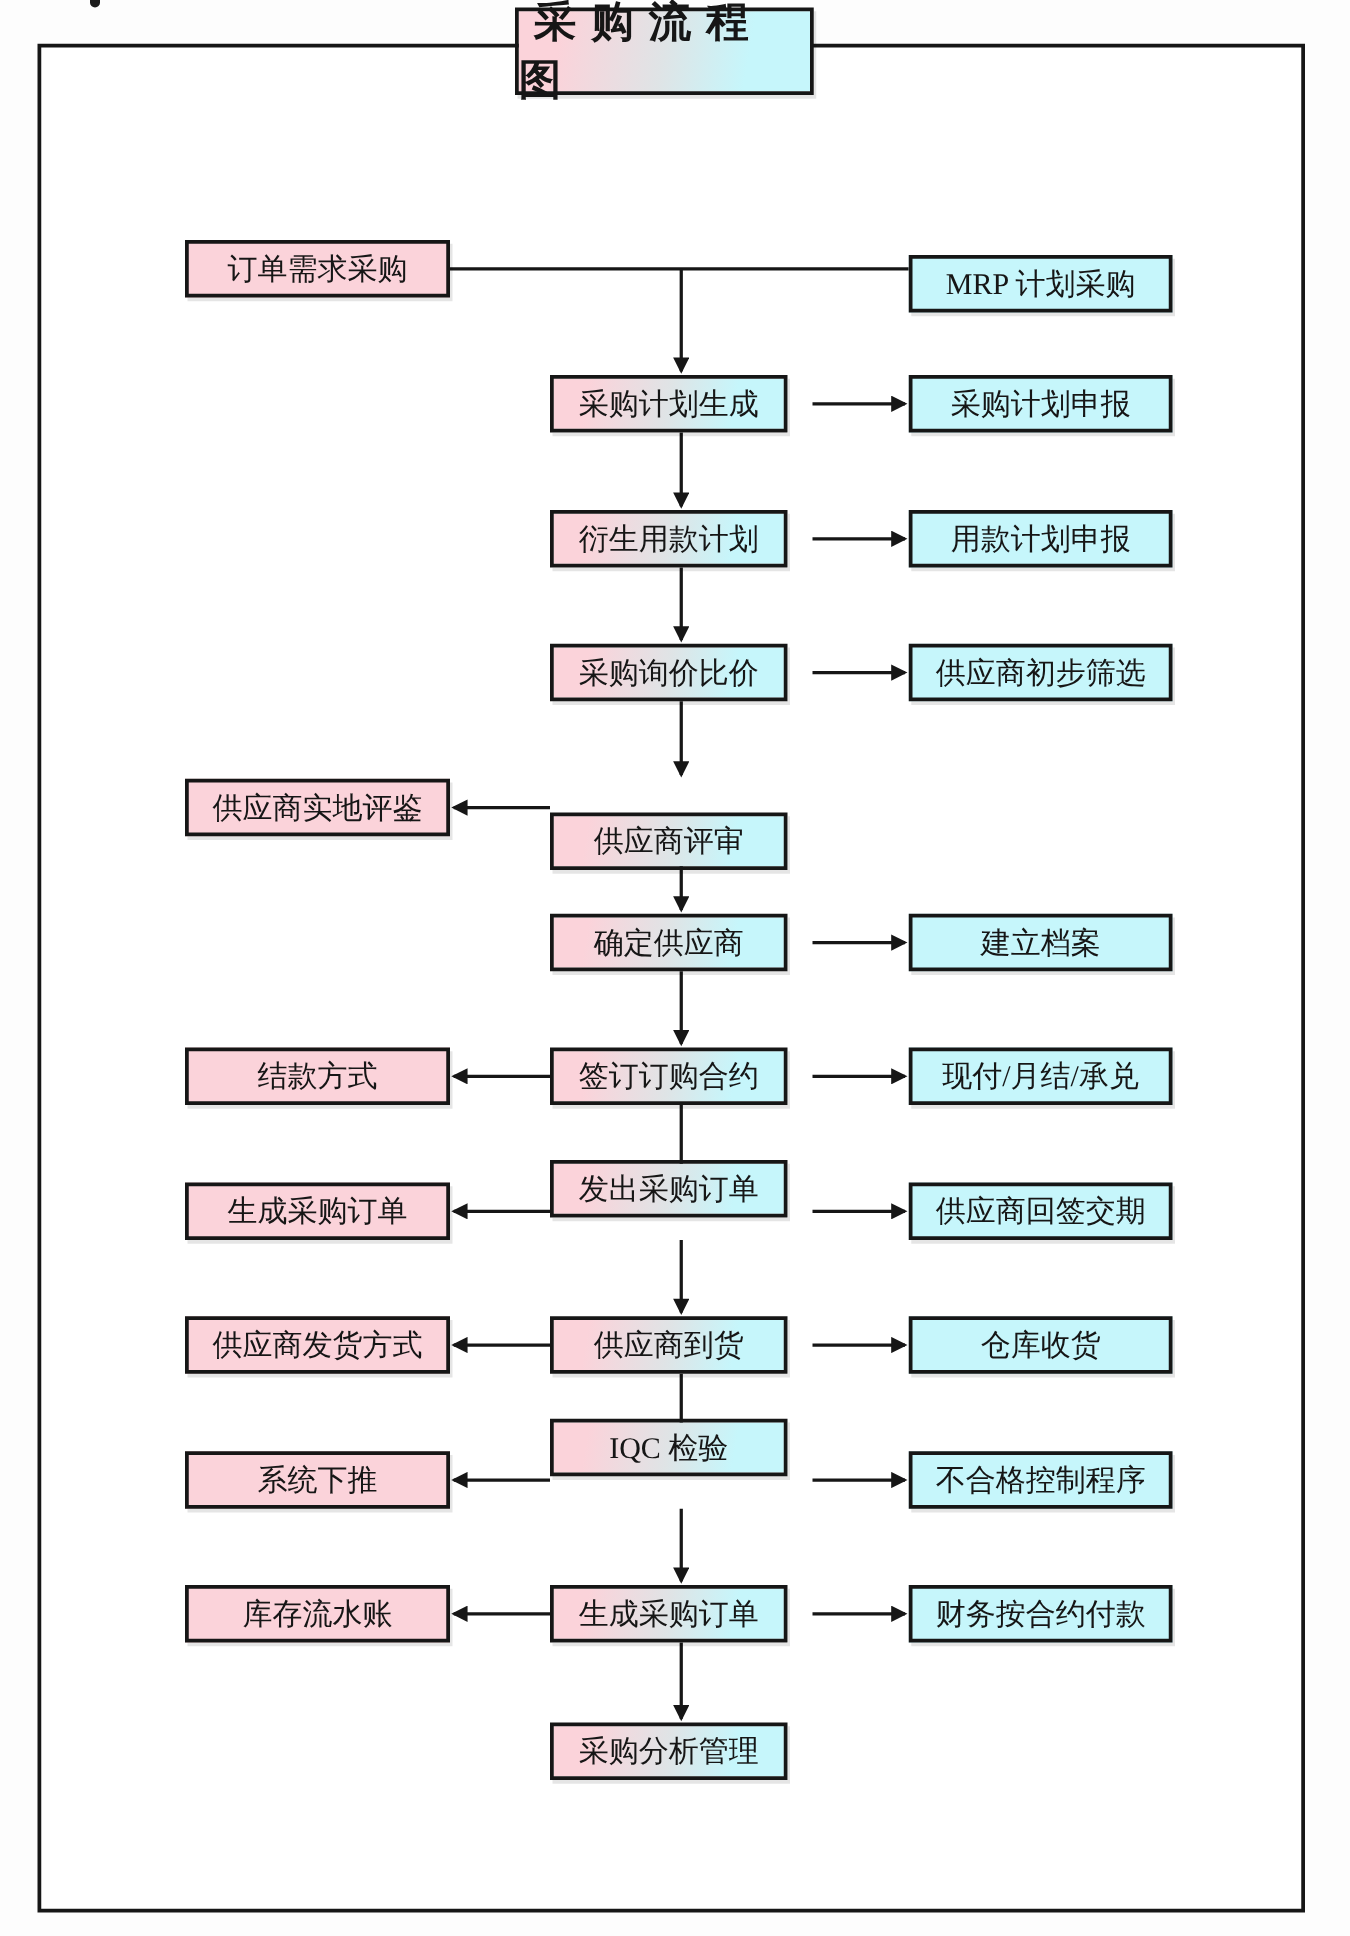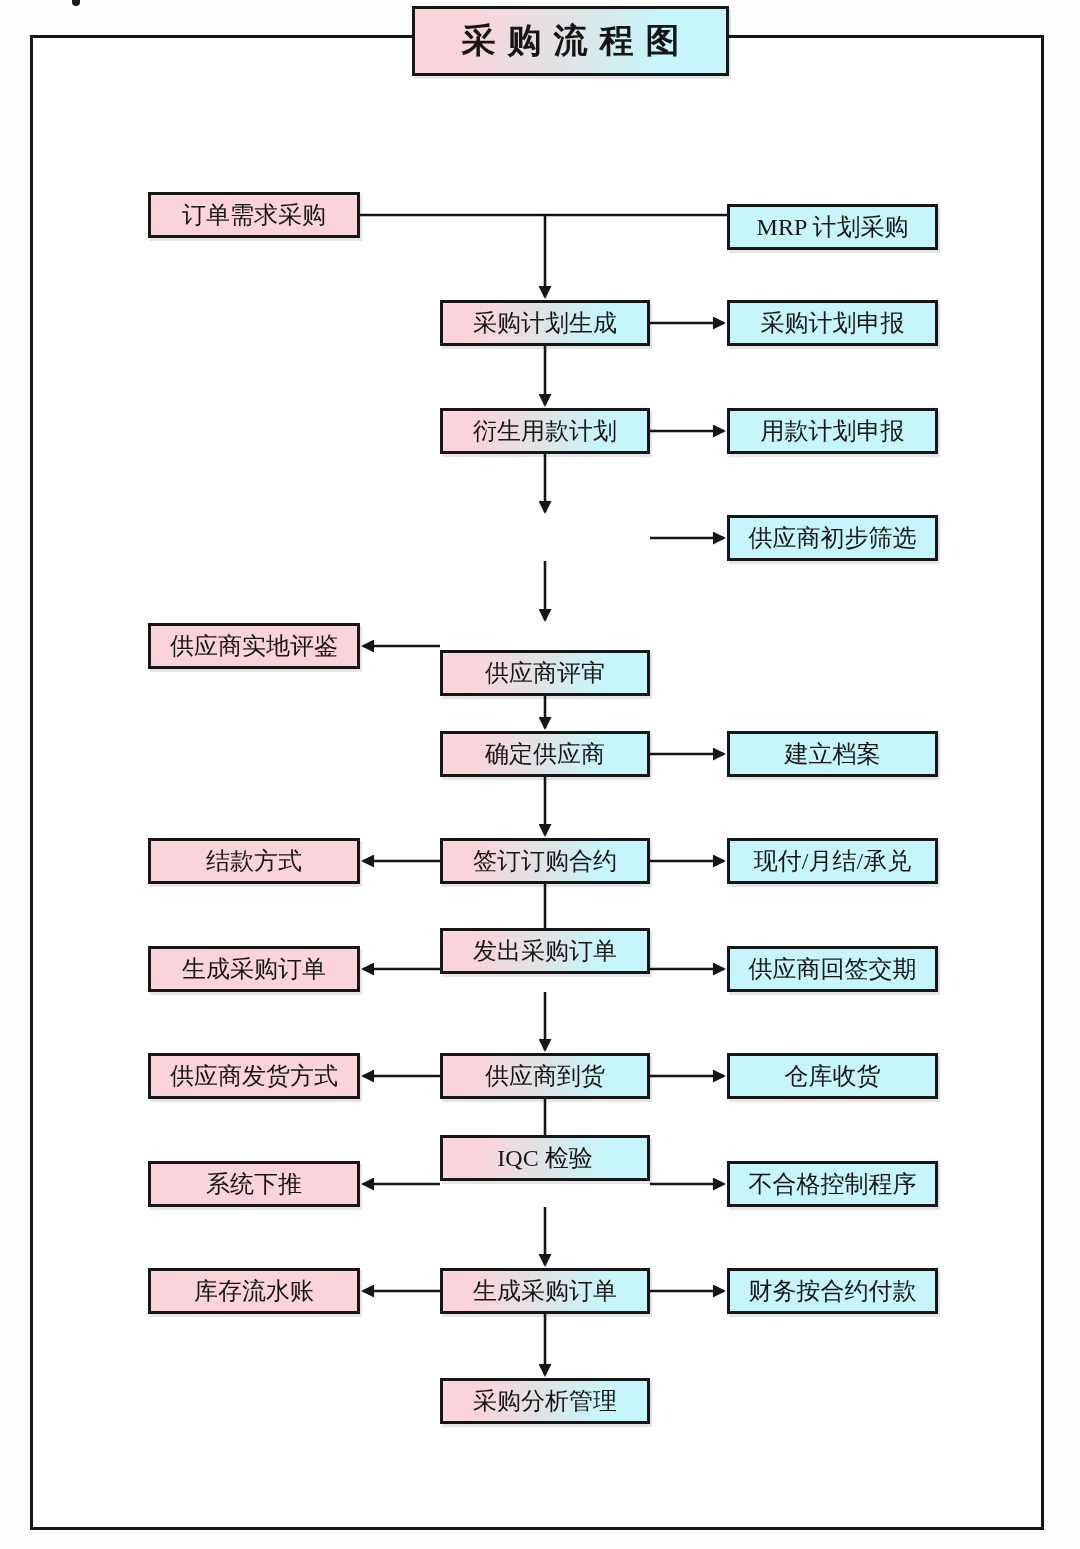--- a/index.html
+++ b/index.html
@@ -37,21 +37,21 @@
     top: -3px;
     width: 8px;
     height: 9px;
     background: #1c1c1c;
     border-radius: 0 0 4px 4px;
   }
   .title-box {
     position: absolute;
     left: 412px;
     top: 6px;
-    width: 317px;
+    width: 239px;
     height: 70px;
     border: 3px solid var(--border);
     background: linear-gradient(100deg, var(--pink) 15%, #dfe4e6 50%, var(--cyan) 78%);
     display: flex;
     align-items: center;
     justify-content: center;
     font-size: 34px;
     font-weight: bold;
     color: var(--text);
     letter-spacing: 12px;
@@ -66,21 +66,21 @@
     display: flex;
     align-items: center;
     justify-content: center;
     font-size: 24px;
     color: var(--text);
     z-index: 4;
     box-shadow: 2px 3px 0 rgba(0,0,0,0.10);
     white-space: nowrap;
   }
   .col-left   { left: 148px; width: 212px; }
-  .col-center { left: 440px; width: 210px; }
+  .col-center { left: 440px; width: 190px; }
   .col-right  { left: 727px; width: 211px; }
   .pink { background: var(--pink); }
   .cyan { background: var(--cyan); }
   .grad { background: linear-gradient(100deg, var(--pink) 15%, #dfe4e6 50%, var(--cyan) 78%); }
   svg.flow-layer {
     position: absolute;
     left: 0; top: 0;
     width: 1080px;
     height: 1549px;
     z-index: 3;
@@ -145,20 +145,21 @@
   <div class="node col-left pink" style="top:192px">订单需求采购</div>
   <div class="node col-left pink" style="top:623px">供应商实地评鉴</div>
   <div class="node col-left pink" style="top:838px">结款方式</div>
   <div class="node col-left pink" style="top:946px">生成采购订单</div>
   <div class="node col-left pink" style="top:1053px">供应商发货方式</div>
   <div class="node col-left pink" style="top:1161px">系统下推</div>
   <div class="node col-left pink" style="top:1268px">库存流水账</div>
 
   <div class="node col-center grad" style="top:300px">采购计划生成</div>
   <div class="node col-center grad" style="top:408px">衍生用款计划</div>
+  <div class="node col-center grad" style="top:515px">采购询价比价</div>
   <div class="node col-center grad" style="top:650px">供应商评审</div>
   <div class="node col-center grad" style="top:731px">确定供应商</div>
   <div class="node col-center grad" style="top:838px">签订订购合约</div>
   <div class="node col-center grad" style="top:928px">发出采购订单</div>
   <div class="node col-center grad" style="top:1053px">供应商到货</div>
   <div class="node col-center grad" style="top:1135px">IQC 检验</div>
   <div class="node col-center grad" style="top:1268px">生成采购订单</div>
   <div class="node col-center grad" style="top:1378px">采购分析管理</div>
 
   <div class="node col-right cyan" style="top:204px">MRP 计划采购</div>

